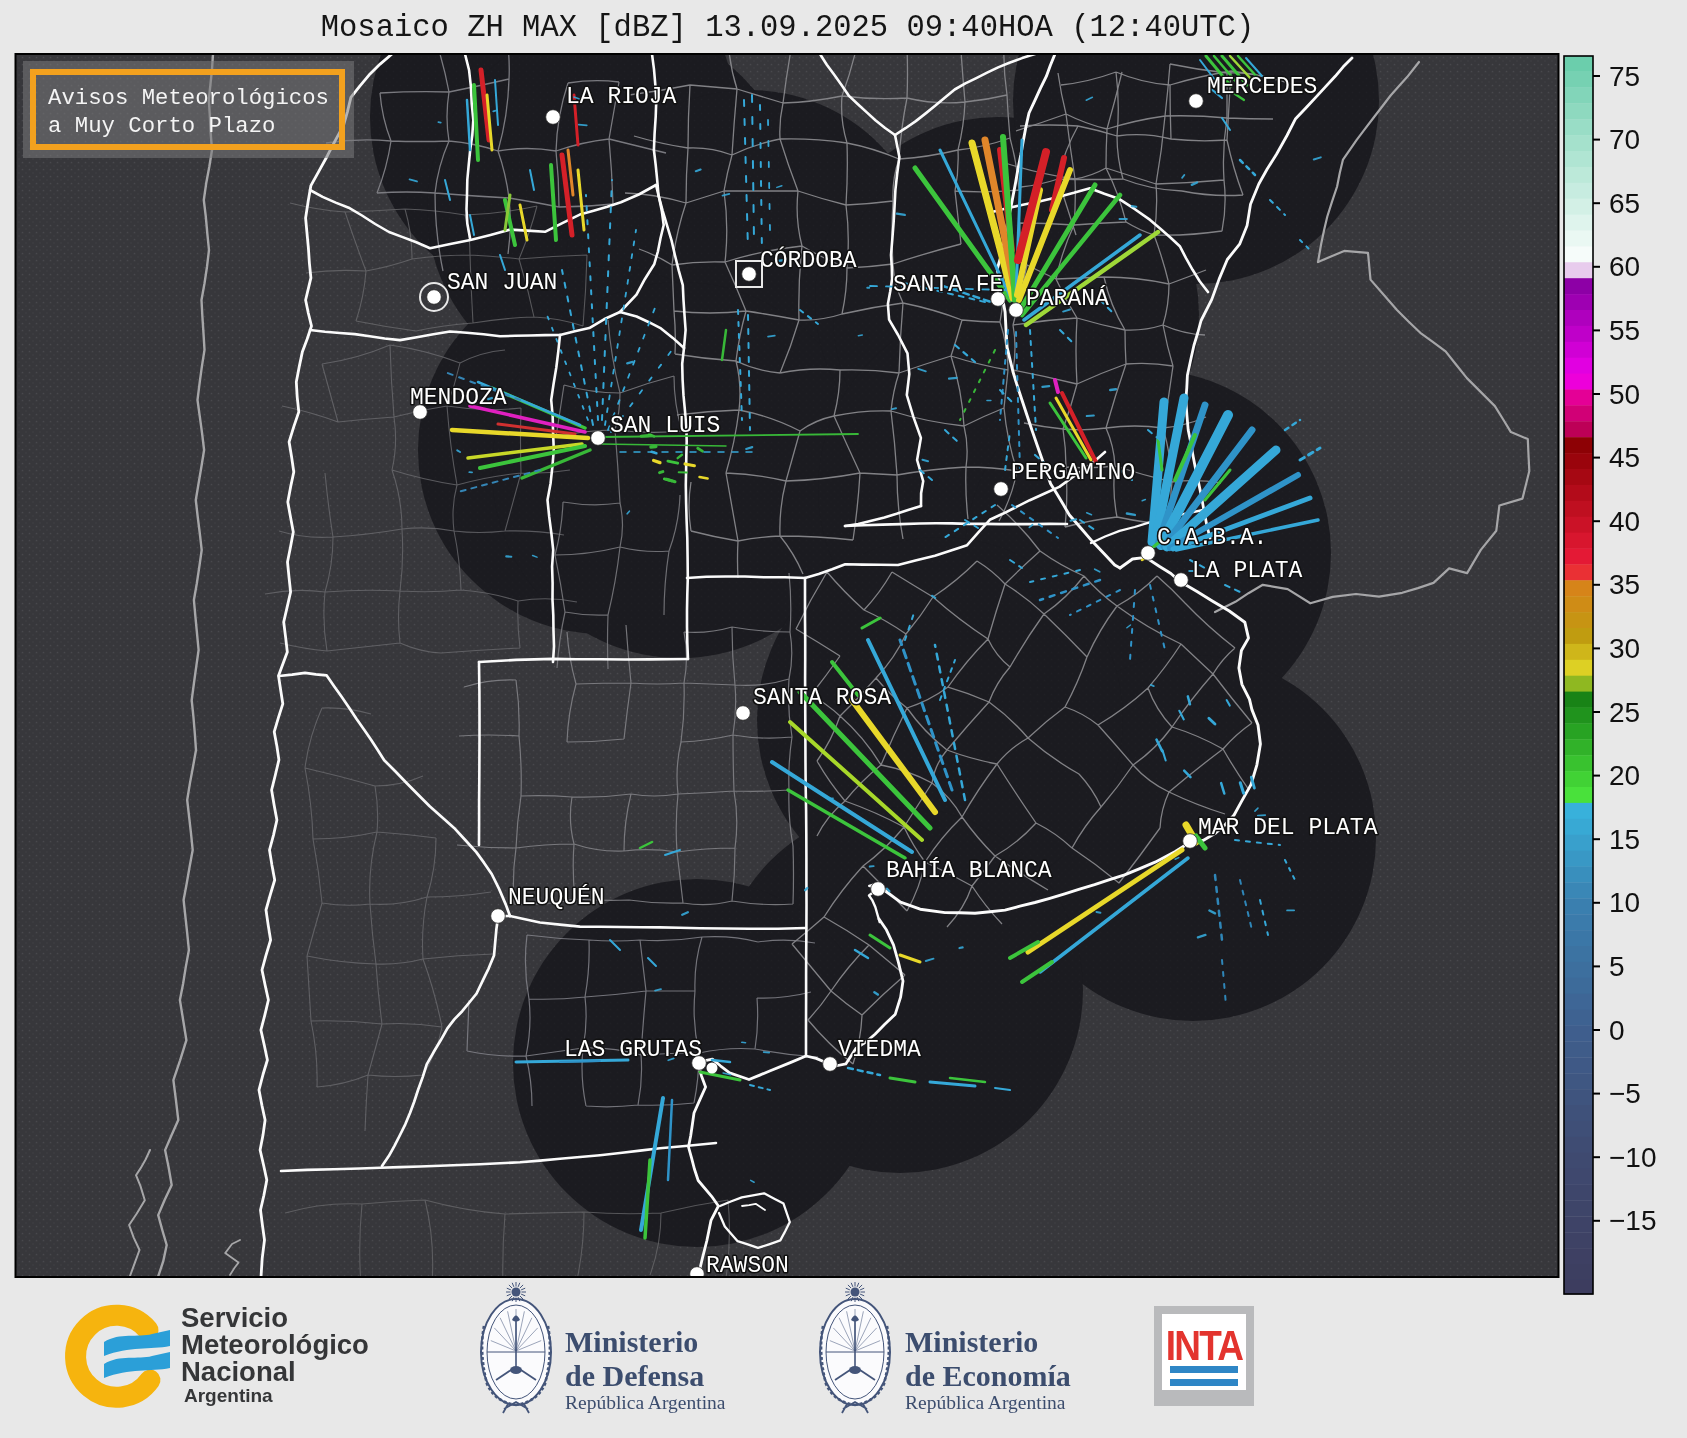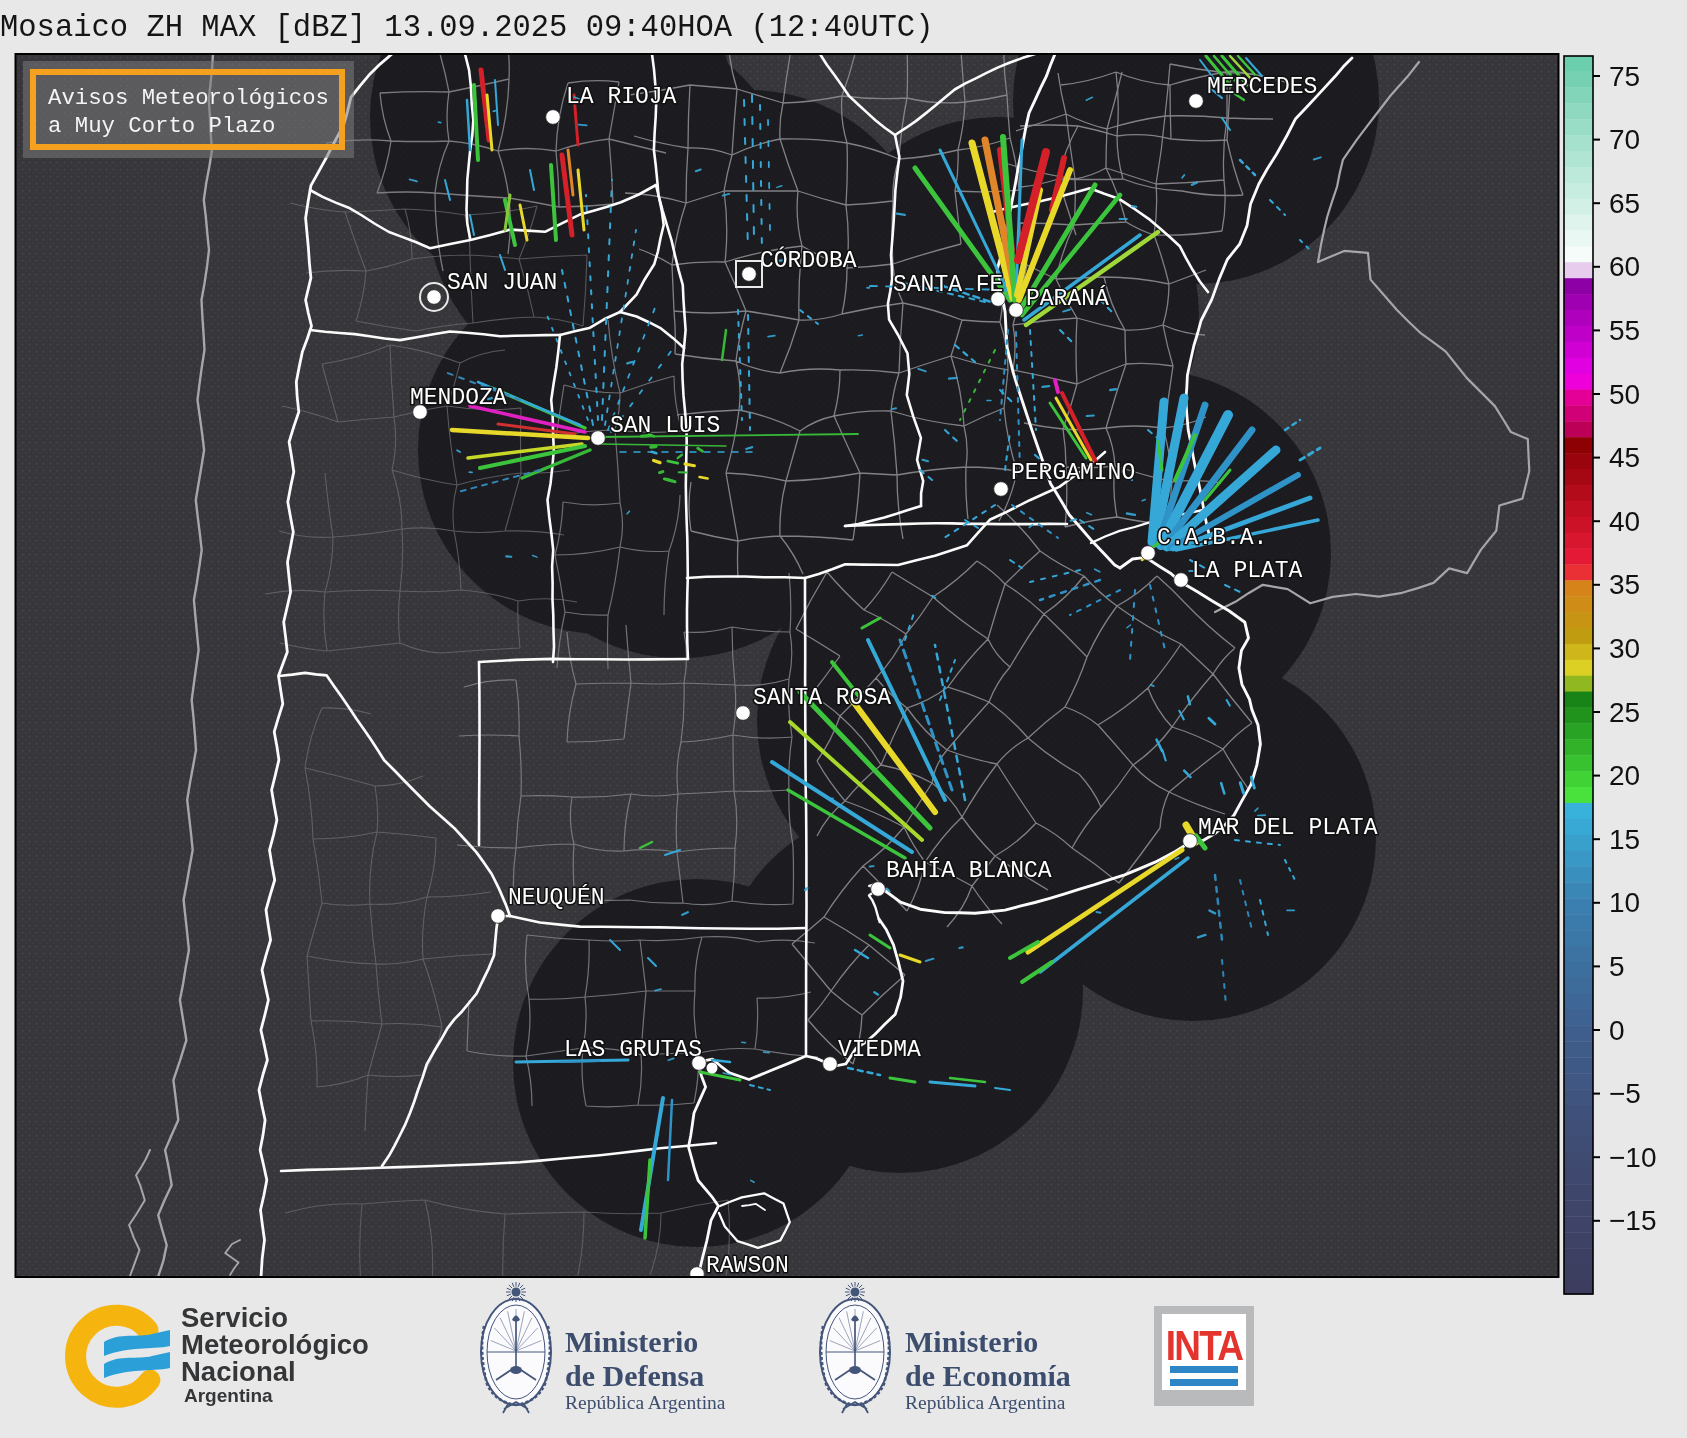--- a/index.html
+++ b/index.html
@@ -1,15 +1,15 @@
 <!DOCTYPE html>
 <html><head><meta charset="utf-8">
 <style>
 html,body{margin:0;padding:0;width:1687px;height:1438px;background:#e8e8e8;overflow:hidden}
-#title{position:absolute;left:0;top:11px;width:1575px;text-align:left;
+#title{position:absolute;left:0;top:11px;width:1575px;text-align:center;
  font-family:'Liberation Mono',monospace;font-size:30.5px;color:#151515;white-space:pre}
 </style></head>
 <body>
 <div id="title">Mosaico ZH MAX [dBZ] 13.09.2025 09:40HOA (12:40UTC)</div>
 <svg style="position:absolute;left:0;top:0" width="1687" height="1438">
     <defs>
       <pattern id="dots" width="7" height="7" patternUnits="userSpaceOnUse">
         <circle cx="1.5" cy="1.5" r="0.85" fill="#9a9aa2" opacity="0.17"></circle>
         <circle cx="5" cy="5" r="0.7" fill="#9a9aa2" opacity="0.10"></circle>
       </pattern>

